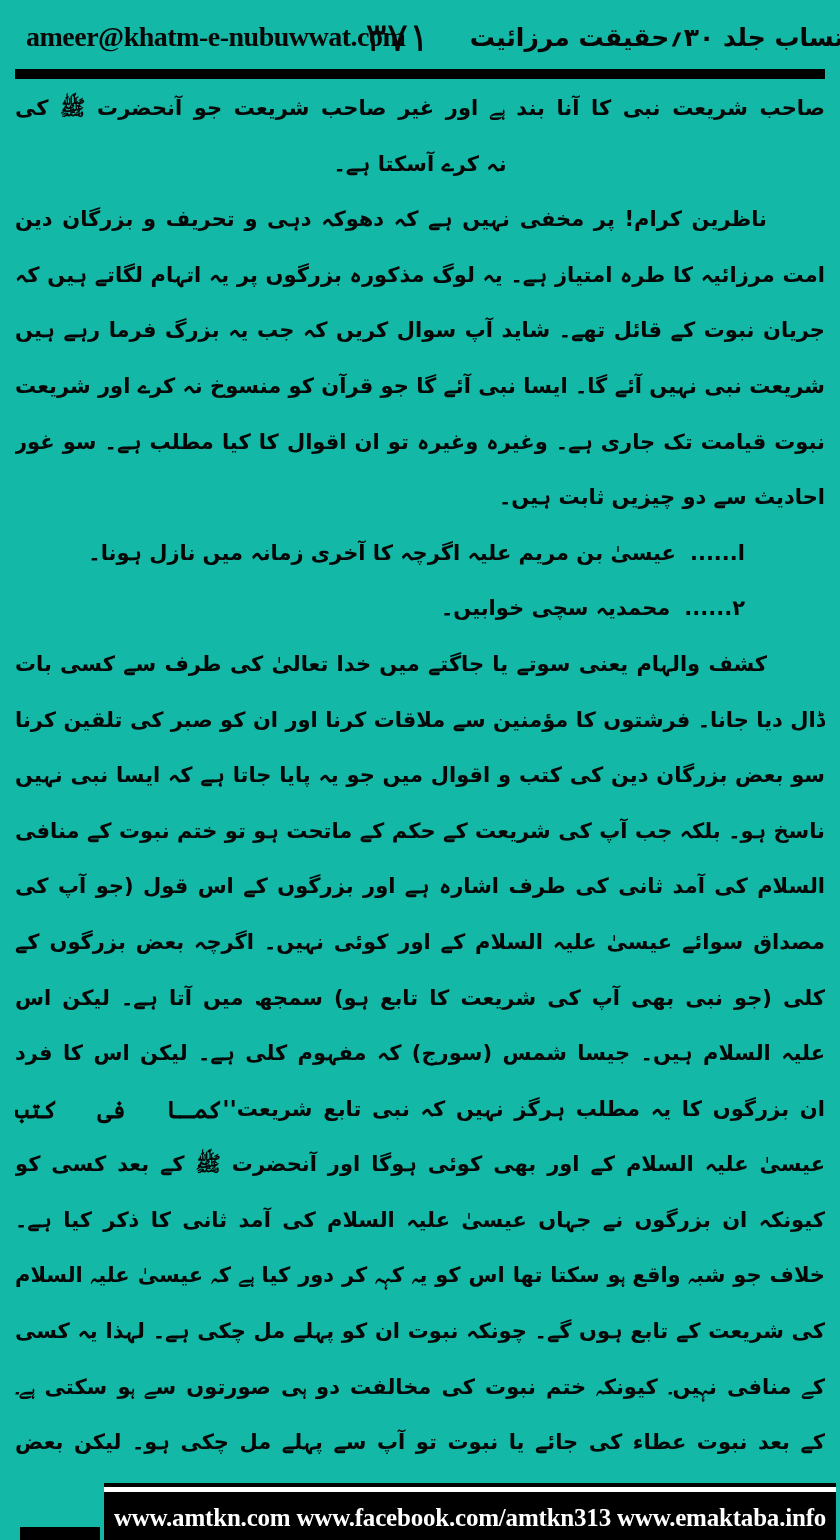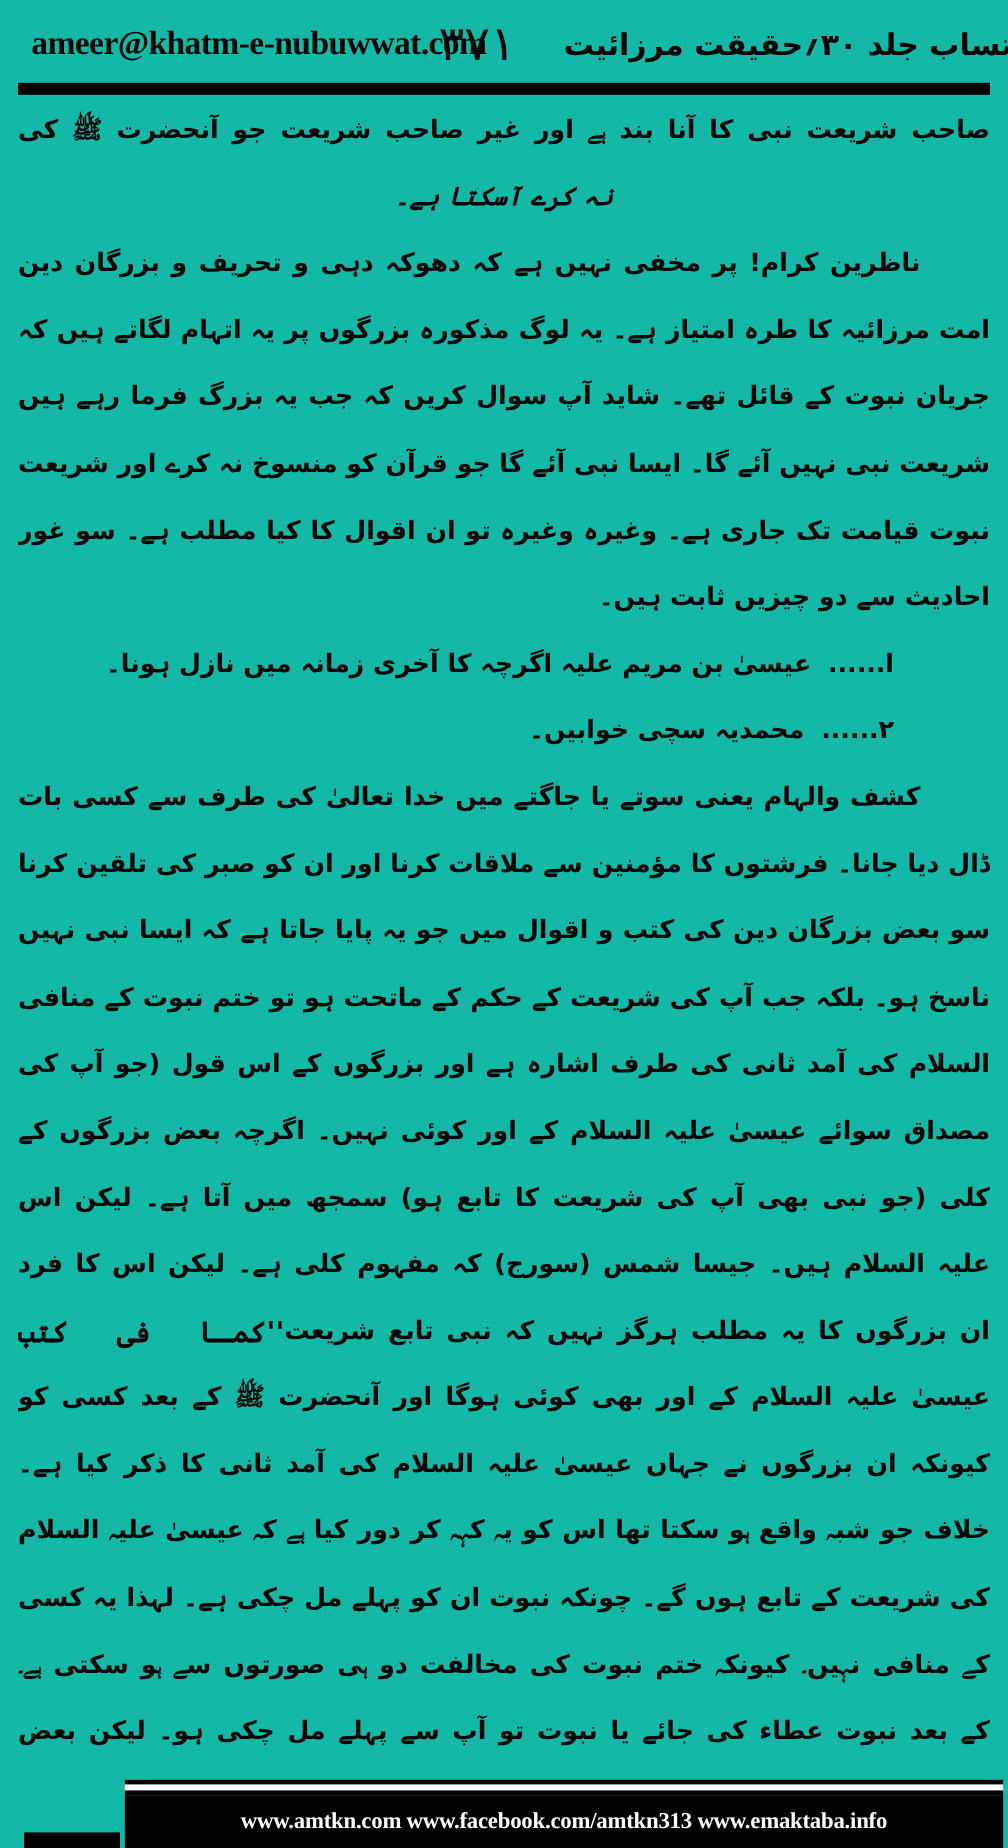--- a/index.html
+++ b/index.html
@@ -21,21 +21,21 @@
     transform:translateX(-40px);
   }
   .title-ur { font-size:25px; font-weight:bold; direction:rtl; white-space:nowrap; }
   .hrule { height:10px; background:#000; margin:9px 15px 0 15px; }
   
   .bodytext { padding:2px 15px 0 15px; direction:rtl; font-weight:bold; }
   .line {
     height:55.6px; line-height:55.6px; font-size:21px; overflow:hidden;
     text-align:justify; text-align-last:justify; text-justify:inter-word;
   }
-  .l-center { text-align:left; text-align-last:center;font-style:italic; }
+  .l-center { text-align:left; text-align-last:center; }
   .l-short  { text-align:left; text-align-last:right; padding-left:330px; }
   .ind60    { padding-right:58px; }
   .l-list {
     display:flex; justify-content:flex-start; gap:14px;
     padding-right:80px; text-align:right; text-align-last:right;
   }
   .l-split { display:flex; justify-content:space-between; }
   .naskh { font-family:"DejaVu Serif", serif; font-size:24px; letter-spacing:1px; }
   
   .footer { position:absolute; left:0; bottom:0; width:840px; height:57px; }
@@ -45,21 +45,21 @@
     font-size:40px; font-weight:bold; direction:rtl;margin-top:44px;
   }
   .fright { position:absolute; left:104px; right:4px; top:0; height:57px; }
   .frules {
     height:13px; box-sizing:border-box; background:#fff;
     border-top:4px solid #000; border-bottom:4px solid #000;
   }
   .fband {
     height:44px; background:#000; color:#fff;
     display:flex; align-items:center; justify-content:center;
-    font-family:"Liberation Serif", serif; font-weight:bold; font-size:19px;
+    font-family:"Liberation Serif", serif; font-weight:bold; font-size:25px;
     white-space:nowrap; letter-spacing:-0.2px;
   }
 </style>
 </head>
 <body>
 
 <div class="page">
 
   <div class="header">
     <div class="email">ameer@khatm-e-nubuwwat.com</div>

